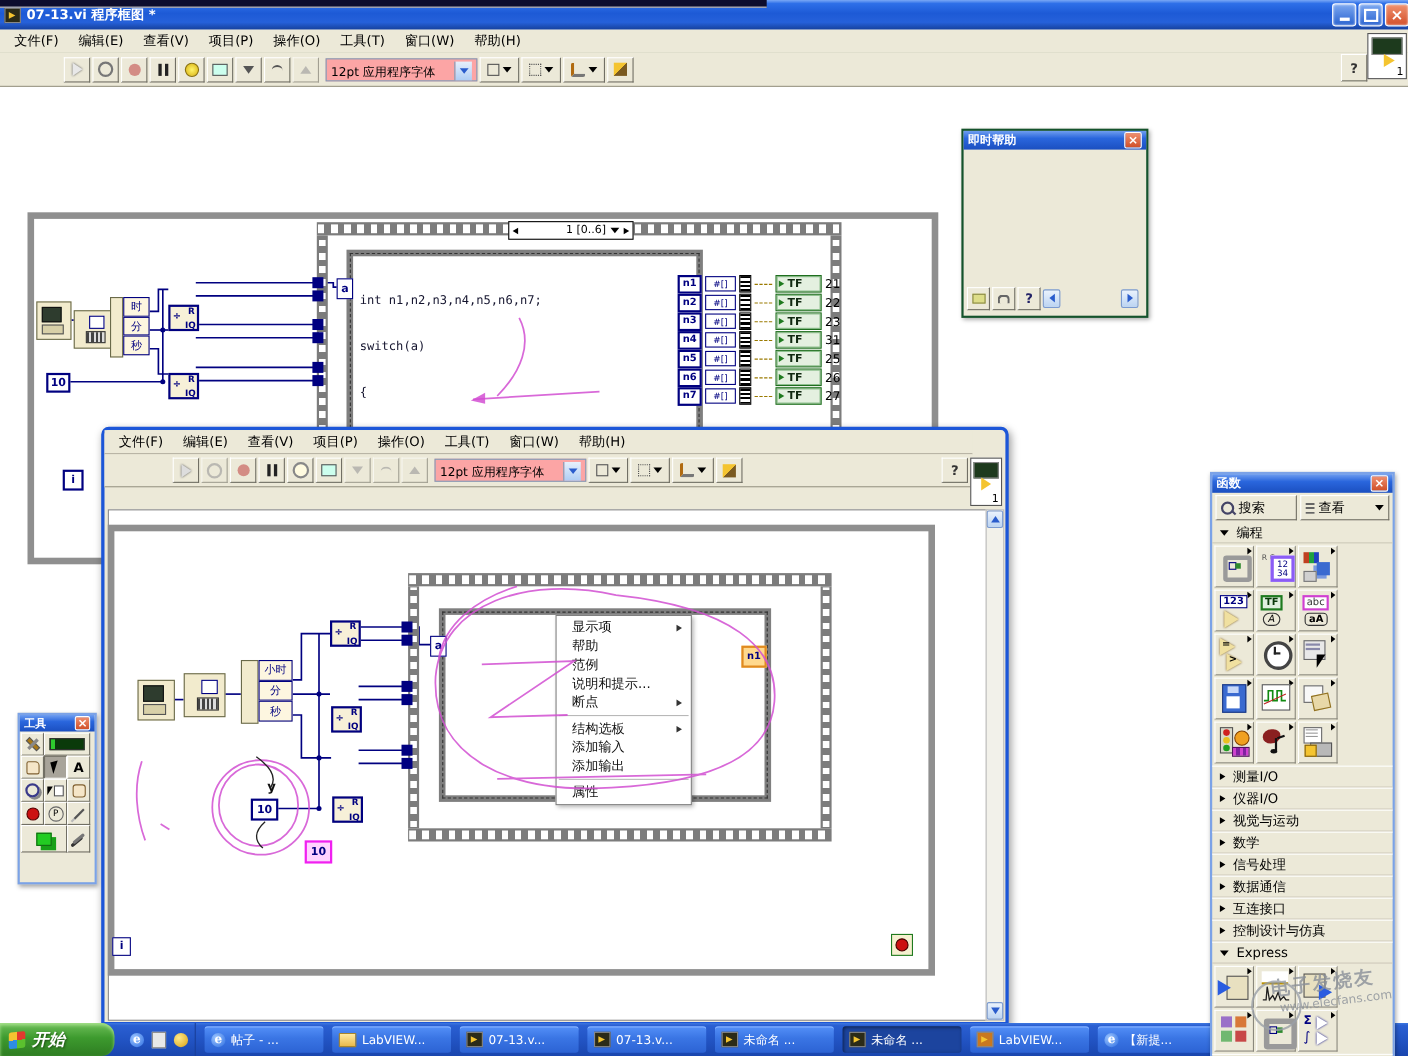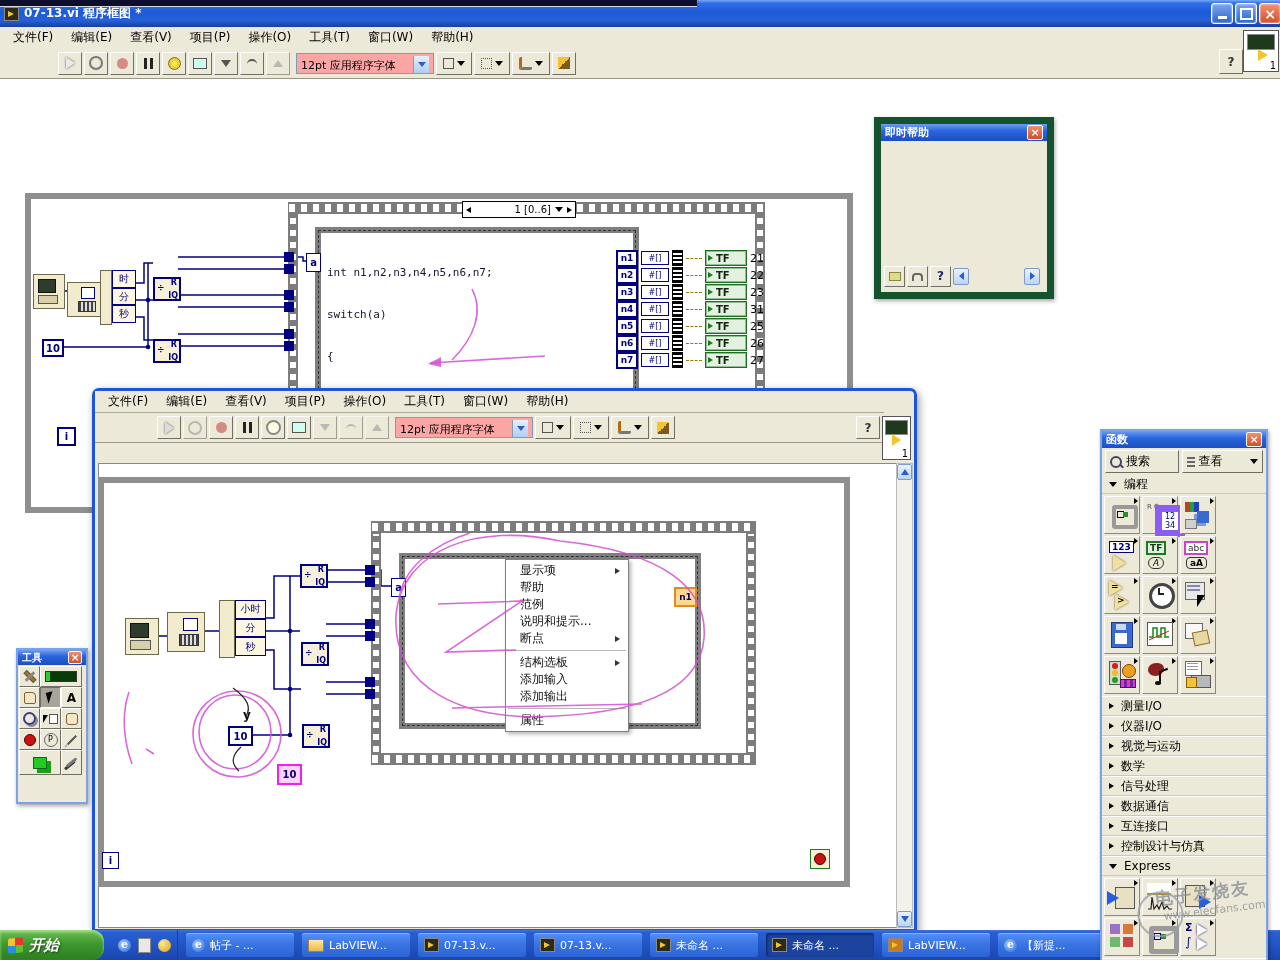--- a/index.html
+++ b/index.html
@@ -356,21 +356,21 @@
       <span class="comb"></span>
         <span class="dashw"></span>
       <span class="tfbox">
           <span class="tfarr"></span>
           <span>TF</span>
         </span>
       <span class="numlab">27</span>
     </div>
   </div>
 
-  <div class="abs palette" style="left:874px;top:117px;width:166px;height:168px;z-index:20;border:7px solid #14532d">
+  <div class="abs palette" style="left:874px;top:117px;width:166px;height:168px;z-index:20;border:2px solid #14532d">
     <div class="palbar">
       <span>即时帮助</span>
       <span class="palx"></span>
     </div>
     <div class="abs" style="left:3px;top:142px;width:156px;height:20px;display:flex;gap:2px;align-items:center">
       <span class="tool">
           <span style="width:10px;height:7px;border:1px solid #884;background:#dd8"></span>
         </span>
       <span class="tool">
           <span style="width:7px;height:6px;border:2px solid #666;border-bottom:none;border-radius:4px 4px 0 0;margin-bottom:-2px"></span>
@@ -731,21 +731,21 @@
     <div class="grid4">
       <span class="tile">
           <span class="sub"></span>
           <span class="abs" style="left:7px;top:8px;width:18px;height:16px;border:4px solid #9a9a9a;border-radius:3px"></span>
           <span class="abs" style="left:12px;top:14px;width:5px;height:5px;border:1px solid #000080"></span>
           <span class="abs" style="left:18px;top:15px;width:5px;height:5px;background:#2e8b2e"></span>
         </span>
       <span class="tile">
           <span class="sub"></span>
           <span class="abs" style="left:4px;top:6px;font-size:7px;color:#555">R C</span>
-          <span class="abs" style="left:12px;top:8px;width:16px;height:18px;background:#fff;border:7px solid #8b5cf6;font-size:8px;color:#000080;text-align:center;line-height:9px"><span>12</span><br><span>34</span></span>
+          <span class="abs" style="left:12px;top:8px;width:16px;height:18px;background:#fff;border:3px solid #8b5cf6;font-size:8px;color:#000080;text-align:center;line-height:9px"><span>12</span><br><span>34</span></span>
         </span>
       <span class="tile">
           <span class="sub"></span>
           <span class="abs" style="left:4px;top:5px;width:14px;height:10px;background:linear-gradient(90deg,#c04020 33%,#20a040 33% 66%,#2040c0 66%)"></span>
           <span class="abs" style="left:16px;top:14px;width:12px;height:12px;background:#3a6ad0;box-shadow:-3px 3px 0 #7a9ae0"></span>
           <span class="abs" style="left:4px;top:22px;width:10px;height:8px;background:#d0d0d0;border:1px solid #777"></span>
         </span>
       <span class="tile">
           <span class="sub"></span>
           <span class="abs" style="left:4px;top:4px;padding:0 2px;background:#fff;border:1px solid #000080;color:#000080;font-size:9px;font-weight:bold">123</span>

